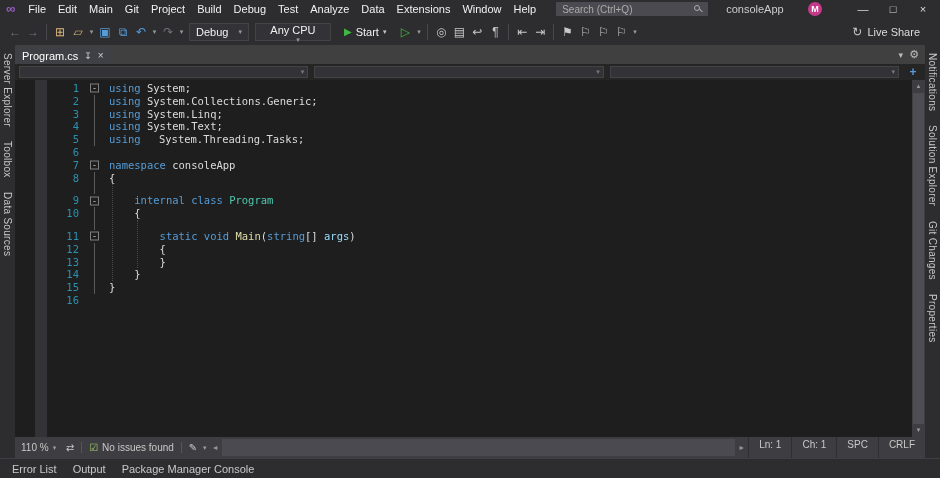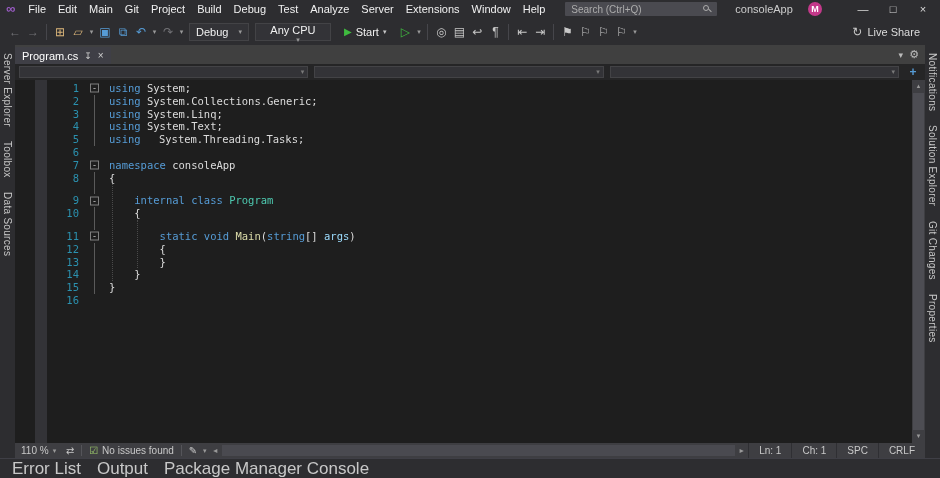--- a/index.html
+++ b/index.html
@@ -83,57 +83,57 @@
   .fbar { position: absolute; left: 5px; top: 0; bottom: 0; width: 1px; background: #5A5A5A; }
   .code { margin-left: 8px; white-space: pre; }
   .iguide { position: absolute; width: 0; border-left: 1px dotted #4A4A4A; }
 
   
   .vsb { width: 13px; background: #3E3E42; display: flex; flex-direction: column; align-items: stretch; flex: none; }
   .vsb .arr { height: 13px; text-align: center; font-size: 6px; line-height: 13px; color: #999; }
   .vsb .thumb { flex: 1; margin: 0 1px; background: #4D4D53; }
 
   
-  .statusstrip { height: 15px; background: #3E3E42; display: flex; align-items: center; font-size: 10px; color: #C8C8C8; flex: none; }
+  .statusstrip { height: 21px; background: #3E3E42; display: flex; align-items: center; font-size: 10px; color: #C8C8C8; flex: none; }
   .zoom { display: flex; align-items: center; gap: 4px; padding: 0 6px; height: 100%; }
   .zoom .zc { font-size: 7px; color: #999; }
   .ss-ico { width: 16px; text-align: center; font-size: 10px; color: #C8C8C8; }
   .ss-ico.pencil { font-size: 10px; }
   .ss-ico.small-caret { width: 8px; font-size: 7px; color: #999; }
   .ss-sep { width: 1px; height: 11px; background: #55555A; margin: 0 3px; }
   .health { display: flex; align-items: center; gap: 4px; padding: 0 4px; }
   .health .hico { color: #9CC96B; font-size: 10px; }
   .hsb-arr { width: 13px; text-align: center; font-size: 7px; color: #999; }
   .hsb-track { flex: 1; height: 100%; position: relative; background: #3E3E42; }
   .hsb-thumb { position: absolute; left: 0; right: 0; top: 2px; bottom: 2px; background: #4A4A50; }
   .ss-cells { display: flex; height: 100%; }
   .ss-cell { padding: 0 10px; line-height: 15px; border-left: 1px solid #2F2F33; white-space: nowrap; }
 
   
   .bottom-tabs { height: 20px; background: #2D2D30; display: flex; align-items: center; padding-left: 4px; flex: none; border-top: 1px solid #3F3F46; }
-  .btab { padding: 0 8px; font-size: 17px; color: #C8C8C8; line-height: 20px; cursor: default; }
+  .btab { padding: 0 8px; font-size: 11px; color: #C8C8C8; line-height: 20px; cursor: default; }
 </style>
 </head>
 <body>
 
 <div class="window">
 
   <div class="titlebar">
     <span class="vs-logo">∞</span>
     <nav class="menu-bar">
         <span class="menu-item">File</span>
         <span class="menu-item">Edit</span>
         <span class="menu-item">Main</span>
         <span class="menu-item">Git</span>
         <span class="menu-item">Project</span>
         <span class="menu-item">Build</span>
         <span class="menu-item">Debug</span>
         <span class="menu-item">Test</span>
         <span class="menu-item">Analyze</span>
-        <span class="menu-item">Server</span>
+        <span class="menu-item">Data</span>
         <span class="menu-item">Extensions</span>
         <span class="menu-item">Window</span>
         <span class="menu-item">Help</span>
       </nav>
     <div class="search-box">
       <input type="text" readonly="" placeholder="Search (Ctrl+Q)" style="">
       <span class="mag"></span>
     </div>
     <span class="window-title">consoleApp</span>
     <span class="tb-spacer"></span>

